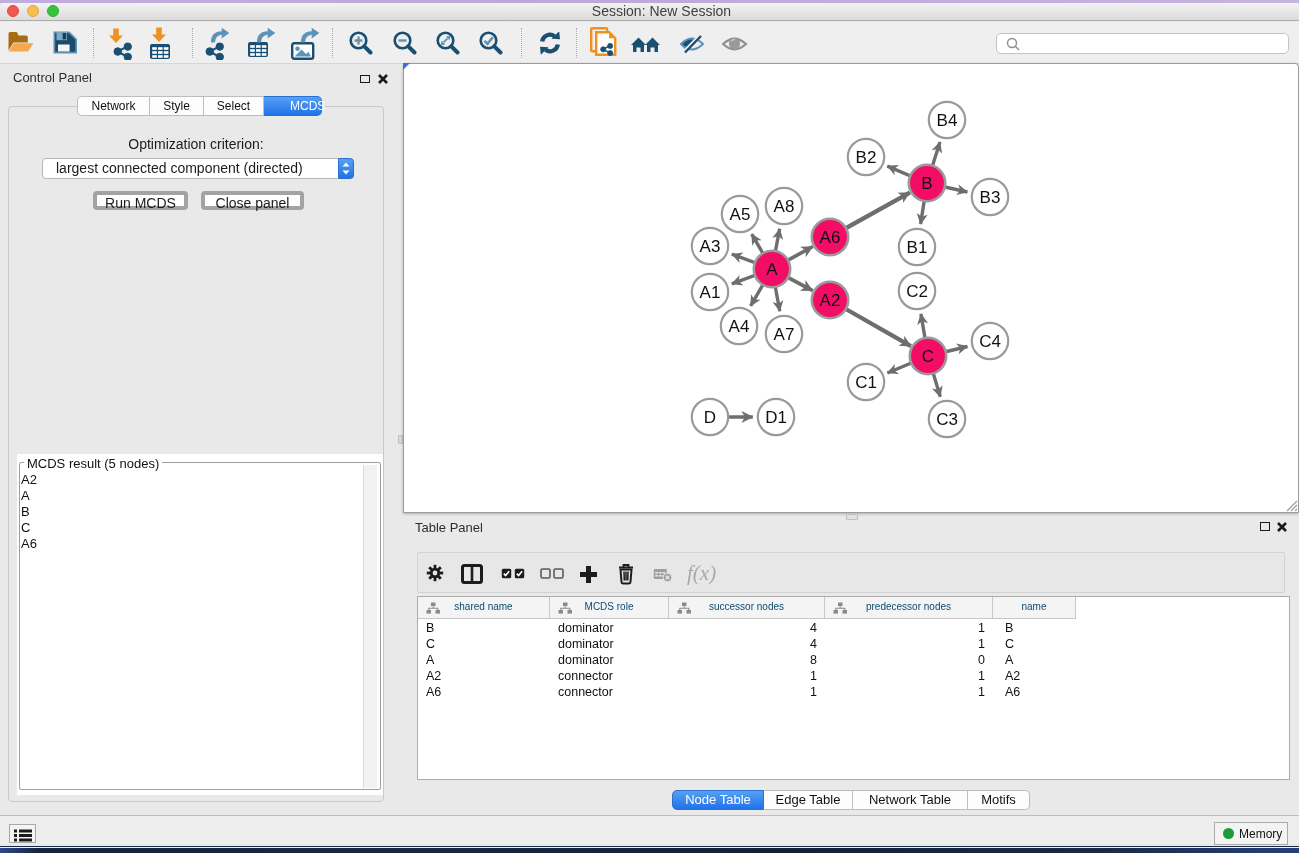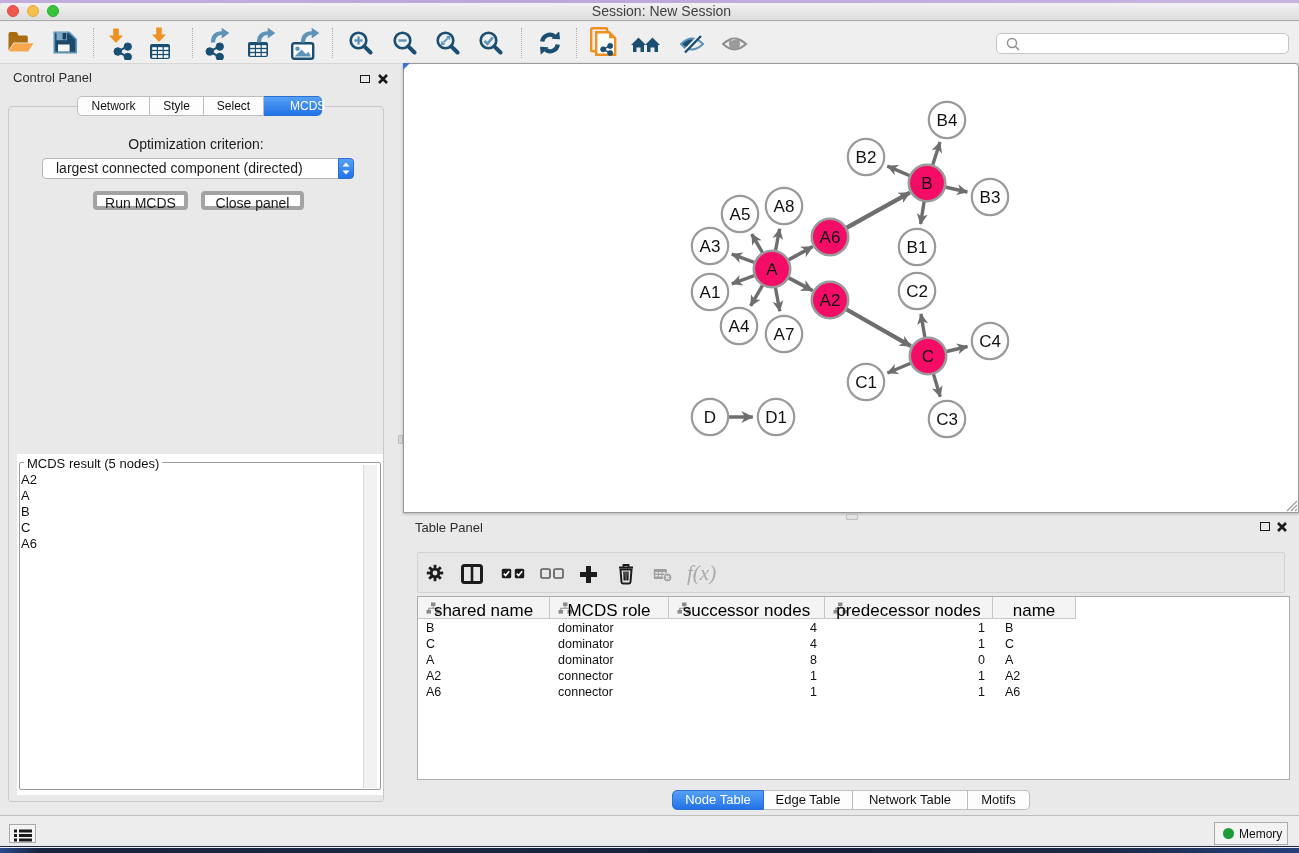--- a/index.html
+++ b/index.html
@@ -48,21 +48,21 @@
 .nwl{width:12px;height:12px;border-radius:50%;top:5px;}
 #blueCorner{left:403px;top:63px;width:0;height:0;border-top:7px solid #3F6FD8;border-right:7px solid transparent;}
 
 #divHandle{left:398px;top:435px;width:5px;height:9px;background:#D8D8D8;border:1px solid #BDBDBD;border-radius:1px;}
 #splitHandle{left:846px;top:514px;width:12px;height:6px;background:#E2E2E2;border:1px solid #C0C0C0;border-radius:1px;}
 
 #tpTitle{left:415px;top:520px;font-size:13px;color:#2E2E2E;}
 #tblToolbar{left:417px;top:552px;width:868px;height:41px;background:#E7E7E7;border:1px solid #D2D2D2;border-radius:2px;}
 #tbl{left:417px;top:596px;width:873px;height:184px;background:#fff;border:1px solid #ABABAB;}
 #tblHdr{left:0;top:0;width:658px;height:22px;background:#F4F4F4;border-bottom:1px solid #C8C8C8;}
-.hcell{top:0;height:22px;border-right:1px solid #C8C8C8;font-size:17px;color:#000000;}
+.hcell{top:0;height:22px;border-right:1px solid #C8C8C8;font-size:10px;color:#0c4a6e;}
 .hlabel{width:100%;text-align:center;top:4px;}
 .trow{font-size:12.5px;color:#111;height:16px;}
 .cellL{position:absolute;}
 .cellR{position:absolute;text-align:right;}
 
 #btabs{left:672px;top:790px;height:20px;display:flex;}
 .btab{height:20px;border:1px solid #BDBDBD;border-left:none;background:#FDFDFD;font-size:13px;color:#111;text-align:center;line-height:18px;}
 .btab.sel{background:linear-gradient(#55A1F4,#2272E8);color:#fff;border-color:#2B6FD0;border-radius:5px 0 0 5px;border-left:1px solid #2B6FD0;}
 .btab.last{border-radius:0 5px 5px 0;}
 svg{position:absolute;}

